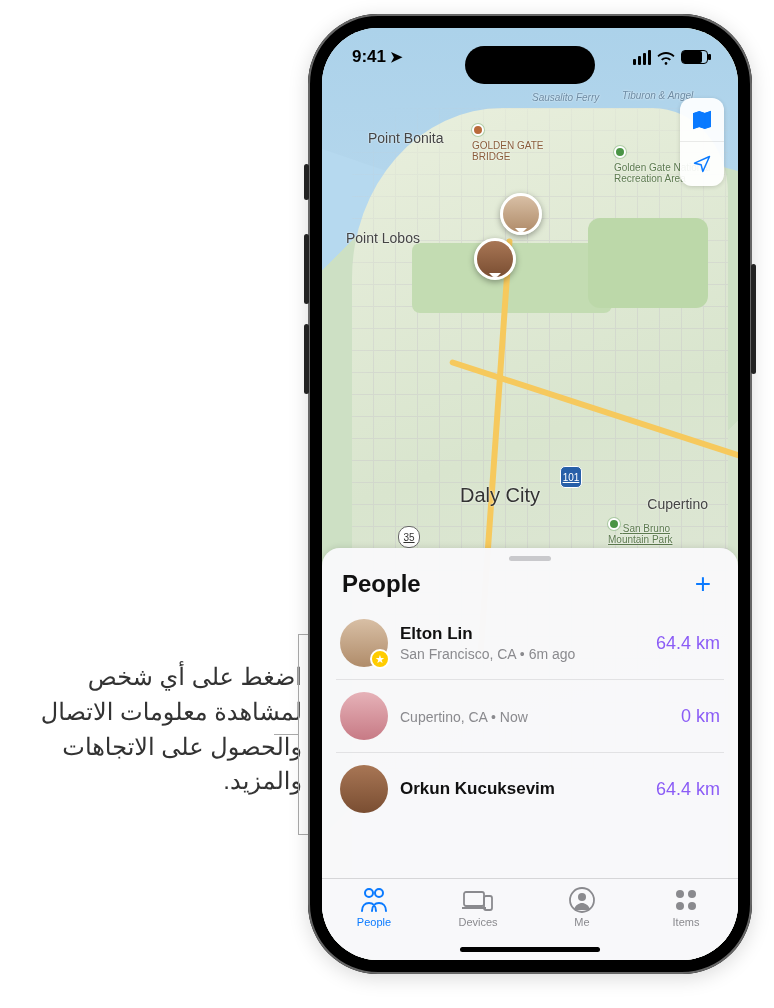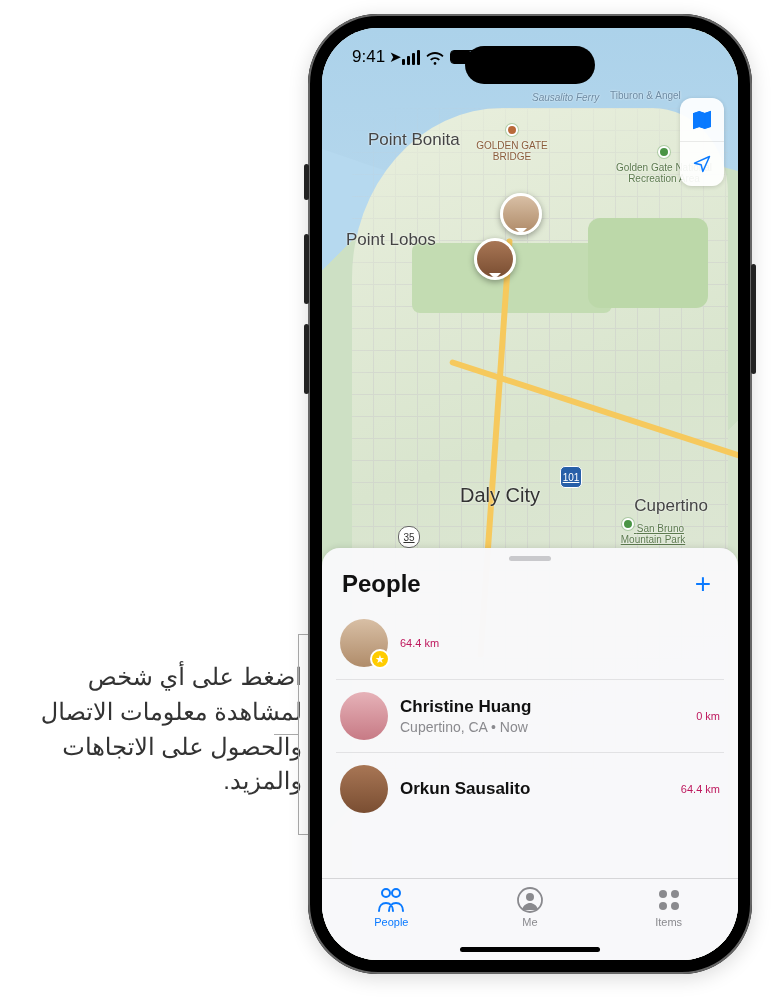--- a/index.html
+++ b/index.html
@@ -46,24 +46,25 @@
     background: #000;
     border-radius: 22px;
     z-index: 50;
   }
   
   .status {
     position: absolute;
     top: 0; left: 0; right: 0;
     height: 58px;
     display: flex;
+    justify-content: space-between;
     align-items: center;
     padding: 0 30px;
     z-index: 40;
-    font-weight: 400;
+    font-weight: 700;
     font-size: 17px;
   }
   .status .left { display:flex; align-items:center; gap:4px; }
   .status .right { display:flex; align-items:center; gap:6px; }
   .cell-bars { display:flex; align-items:flex-end; gap:2px; }
   .cell-bars i { width:3px; background:#000; border-radius:1px; }
   .cell-bars i:nth-child(1){height:6px}
   .cell-bars i:nth-child(2){height:9px}
   .cell-bars i:nth-child(3){height:12px}
   .cell-bars i:nth-child(4){height:15px}
@@ -93,23 +94,23 @@
       linear-gradient(0deg, transparent 0, transparent 96%, #ccc 96%, #ccc 100%),
       linear-gradient(90deg, transparent 0, transparent 96%, #ccc 96%, #ccc 100%);
     background-size: 22px 22px;
     mask-image: radial-gradient(circle at 60% 40%, #000 0 40%, transparent 70%);
     -webkit-mask-image: radial-gradient(circle at 60% 40%, #000 0 40%, transparent 70%);
   }
   .park1 { position:absolute; top:135px; left:60px; width:200px; height:70px; background:#c3dcb2; border-radius:8px; }
   .park2 { position:absolute; top:110px; right:20px; width:120px; height:90px; background:#bcd8a9; border-radius:12px; }
   .hwy { position:absolute; top:130px; left:140px; width:6px; height:420px; background:#f6c95d; border-radius:3px; transform: rotate(4deg);}
   .hwy2 { position:absolute; top:300px; left:90px; width:320px; height:6px; background:#f6c95d; border-radius:3px; transform: rotate(18deg);}
-  .city-lbl { position:absolute; color:#444; text-shadow:0 0 2px #fff; font-size:17px; }
+  .city-lbl { position:absolute; color:#444; text-shadow:0 0 2px #fff; font-size:14px; }
   .city-lbl.big { font-size:20px; font-weight:400; color:#333; }
-  .poi-lbl { position:absolute; color:#5c7a4e; font-size:10px; text-align:center; text-shadow:0 0 2px #fff; line-height:1.1;}
+  .poi-lbl { position:absolute; color:#5c7a4e; font-size:10px; text-align:left; text-shadow:0 0 2px #fff; line-height:1.1;}
   .poi-lbl.br { color:#8a5c3b; }
   .poi-dot { width:12px; height:12px; background:#4a9445; border:2px solid #fff; border-radius:50%; display:inline-block; margin-bottom:2px; box-shadow:0 0 0 1px #4a944555;}
   .poi-dot.br { background:#b96a3a; }
   .shield { position:absolute; width:22px; height:22px; background:#fff; border:1px solid #666; border-radius:5px; font-size:10px; display:flex; align-items:center; justify-content:center; color:#333;text-decoration:underline; }
 
   
   .map-person {
     position:absolute; width:42px; height:42px; border-radius:50%;
     border:3px solid #fff; box-shadow:0 2px 6px rgba(0,0,0,0.35);
     background:#888; overflow:hidden;
@@ -160,21 +161,21 @@
   .avatar.a2{background:linear-gradient(#e6b2b8,#c77a85);}
   .avatar.a3{background:linear-gradient(#a87655,#7a4e32);}
   .fav-badge {
     position:absolute; right:-2px; bottom:-2px; width:20px; height:20px;
     background:#ffcc00; border:2px solid #fff; border-radius:50%;
     display:flex; align-items:center; justify-content:center; font-size:11px; color:#fff;
   }
   .row-main { flex:1; min-width:0; }
   .row-name { font-size:17px; font-weight:600; color:#111;}
   .row-sub { font-size:14px; color:#8a8a8e; margin-top:2px; }
-  .row-dist { font-size:11px; color:#be185d; }
+  .row-dist { font-size:18px; color:#8b5cf6; }
 
   
   .tabbar {
     height:82px; border-top:0.5px solid #d6d6d8;
     display:flex; background:rgba(248,248,250,0.98);
   }
   .tab { flex:1; display:flex; flex-direction:column; align-items:center; justify-content:flex-start; padding-top:8px; gap:3px; color:#8a8a8e; font-size:11px; }
   .tab.active { color:#0a7aff; }
   .tab .ico { height:26px; display:flex; align-items:center; justify-content:center; }
   .home-ind { position:absolute; bottom:8px; left:50%; transform:translateX(-50%); width:140px; height:5px; background:#000; border-radius:3px;}
@@ -247,21 +248,21 @@
       </div>
 
       <span class="city-lbl" style="top:102px; left:46px;">Point Bonita</span>
       <span class="poi-lbl br" style="top:96px; left:150px; width:80px;"><span class="poi-dot br"></span><br><span>GOLDEN GATE BRIDGE</span></span>
       <span class="poi-lbl" style="top:118px; right:24px; width:100px;"><span class="poi-dot"></span><br><span>Golden Gate National Recreation Area</span></span>
       <span class="city-lbl" style="top:202px; left:24px;">Point Lobos</span>
       <span class="city-lbl big" style="top:456px; left:138px;">Daly City</span>
       <span class="city-lbl" style="top:468px; right:30px;">Cupertino</span>
       <span class="poi-lbl" style="top:490px; right:40px; width:90px;text-decoration:underline;"><span class="poi-dot"></span> <span>San Bruno Mountain Park</span></span>
       <span class="poi-lbl" style="top:64px; left:210px; color:#6b8aa3; font-style:italic;">Sausalito Ferry</span>
-      <span class="poi-lbl" style="top:62px; left:288px; color:#6b8aa3; ">Tiburon &amp; Angel</span>
+      <span class="poi-lbl" style="top:62px; left:300px; color:#6b8aa3; font-style:italic;">Tiburon &amp; Angel</span>
       <span class="shield" style="top:498px; left:76px;border-radius:10px;">35</span>
       <span class="shield" style="top:438px; left:238px; background:#275fa8; color:#fff; border-color:#fff;">101</span>
 
       <div class="map-person mp1"></div>
       <div class="map-person mp2"></div>
     </div>
 
     <div class="map-ctrl">
       <button>
         <svg width="22" height="22" viewBox="0 0 24 24">
@@ -286,38 +287,43 @@
           <span>+</span>
         </button>
       </div>
 
       <div class="list">
 
         <div class="row">
           <div class="avatar a1">
             <span class="fav-badge">★</span>
           </div>
+          <div class="row-main">
+            <div class="row-name">Elton Lin</div>
+            <div class="row-sub">
+              <span>San Francisco, CA</span><span> • </span><span>6m ago</span>
+            </div>
+          </div>
           <div class="row-dist">64.4 km</div>
         </div>
 
         <div class="row">
           <div class="avatar a2"></div>
           <div class="row-main">
-            <div class="row-name">Christine Huang</div>
             <div class="row-sub">
               <span>Cupertino, CA</span><span> • </span><span>Now</span>
             </div>
           </div>
           <div class="row-dist">0 km</div>
         </div>
 
         <div class="row">
           <div class="avatar a3"></div>
           <div class="row-main">
-            <div class="row-name">Orkun Sausalito</div>
+            <div class="row-name">Orkun Kucuksevim</div>
           </div>
           <div class="row-dist">64.4 km</div>
         </div>
 
       </div>
 
       <div class="tabbar">
         <div class="tab active">
           <span class="ico">
             <svg width="30" height="26" viewBox="0 0 30 26">
@@ -325,20 +331,32 @@
                   <circle cx="10" cy="6" r="4"></circle>
                   <circle cx="20" cy="6" r="4"></circle>
                   <path d="M3 24c0-5 3-8 7-8s7 3 7 8M13 24c0-5 3-8 7-8s7 3 7 8"></path>
                 </g>
               </svg>
           </span>
           <span>People</span>
         </div>
         <div class="tab">
           <span class="ico">
+            <svg width="32" height="24" viewBox="0 0 32 24">
+                <g fill="none" stroke="#8a8a8e" stroke-width="1.8">
+                  <rect x="2" y="4" width="20" height="14" rx="2"></rect>
+                  <path d="M0 20h24"></path>
+                  <rect x="22" y="8" width="8" height="14" rx="2"></rect>
+                </g>
+              </svg>
+          </span>
+          <span>Devices</span>
+        </div>
+        <div class="tab">
+          <span class="ico">
             <svg width="26" height="26" viewBox="0 0 26 26">
                 <circle cx="13" cy="13" r="12" fill="none" stroke="#8a8a8e" stroke-width="1.8"></circle>
                 <circle cx="13" cy="10" r="4" fill="#8a8a8e"></circle>
                 <path d="M5 23c1-5 5-7 8-7s7 2 8 7" fill="#8a8a8e"></path>
               </svg>
           </span>
           <span>Me</span>
         </div>
         <div class="tab">
           <span class="ico">

